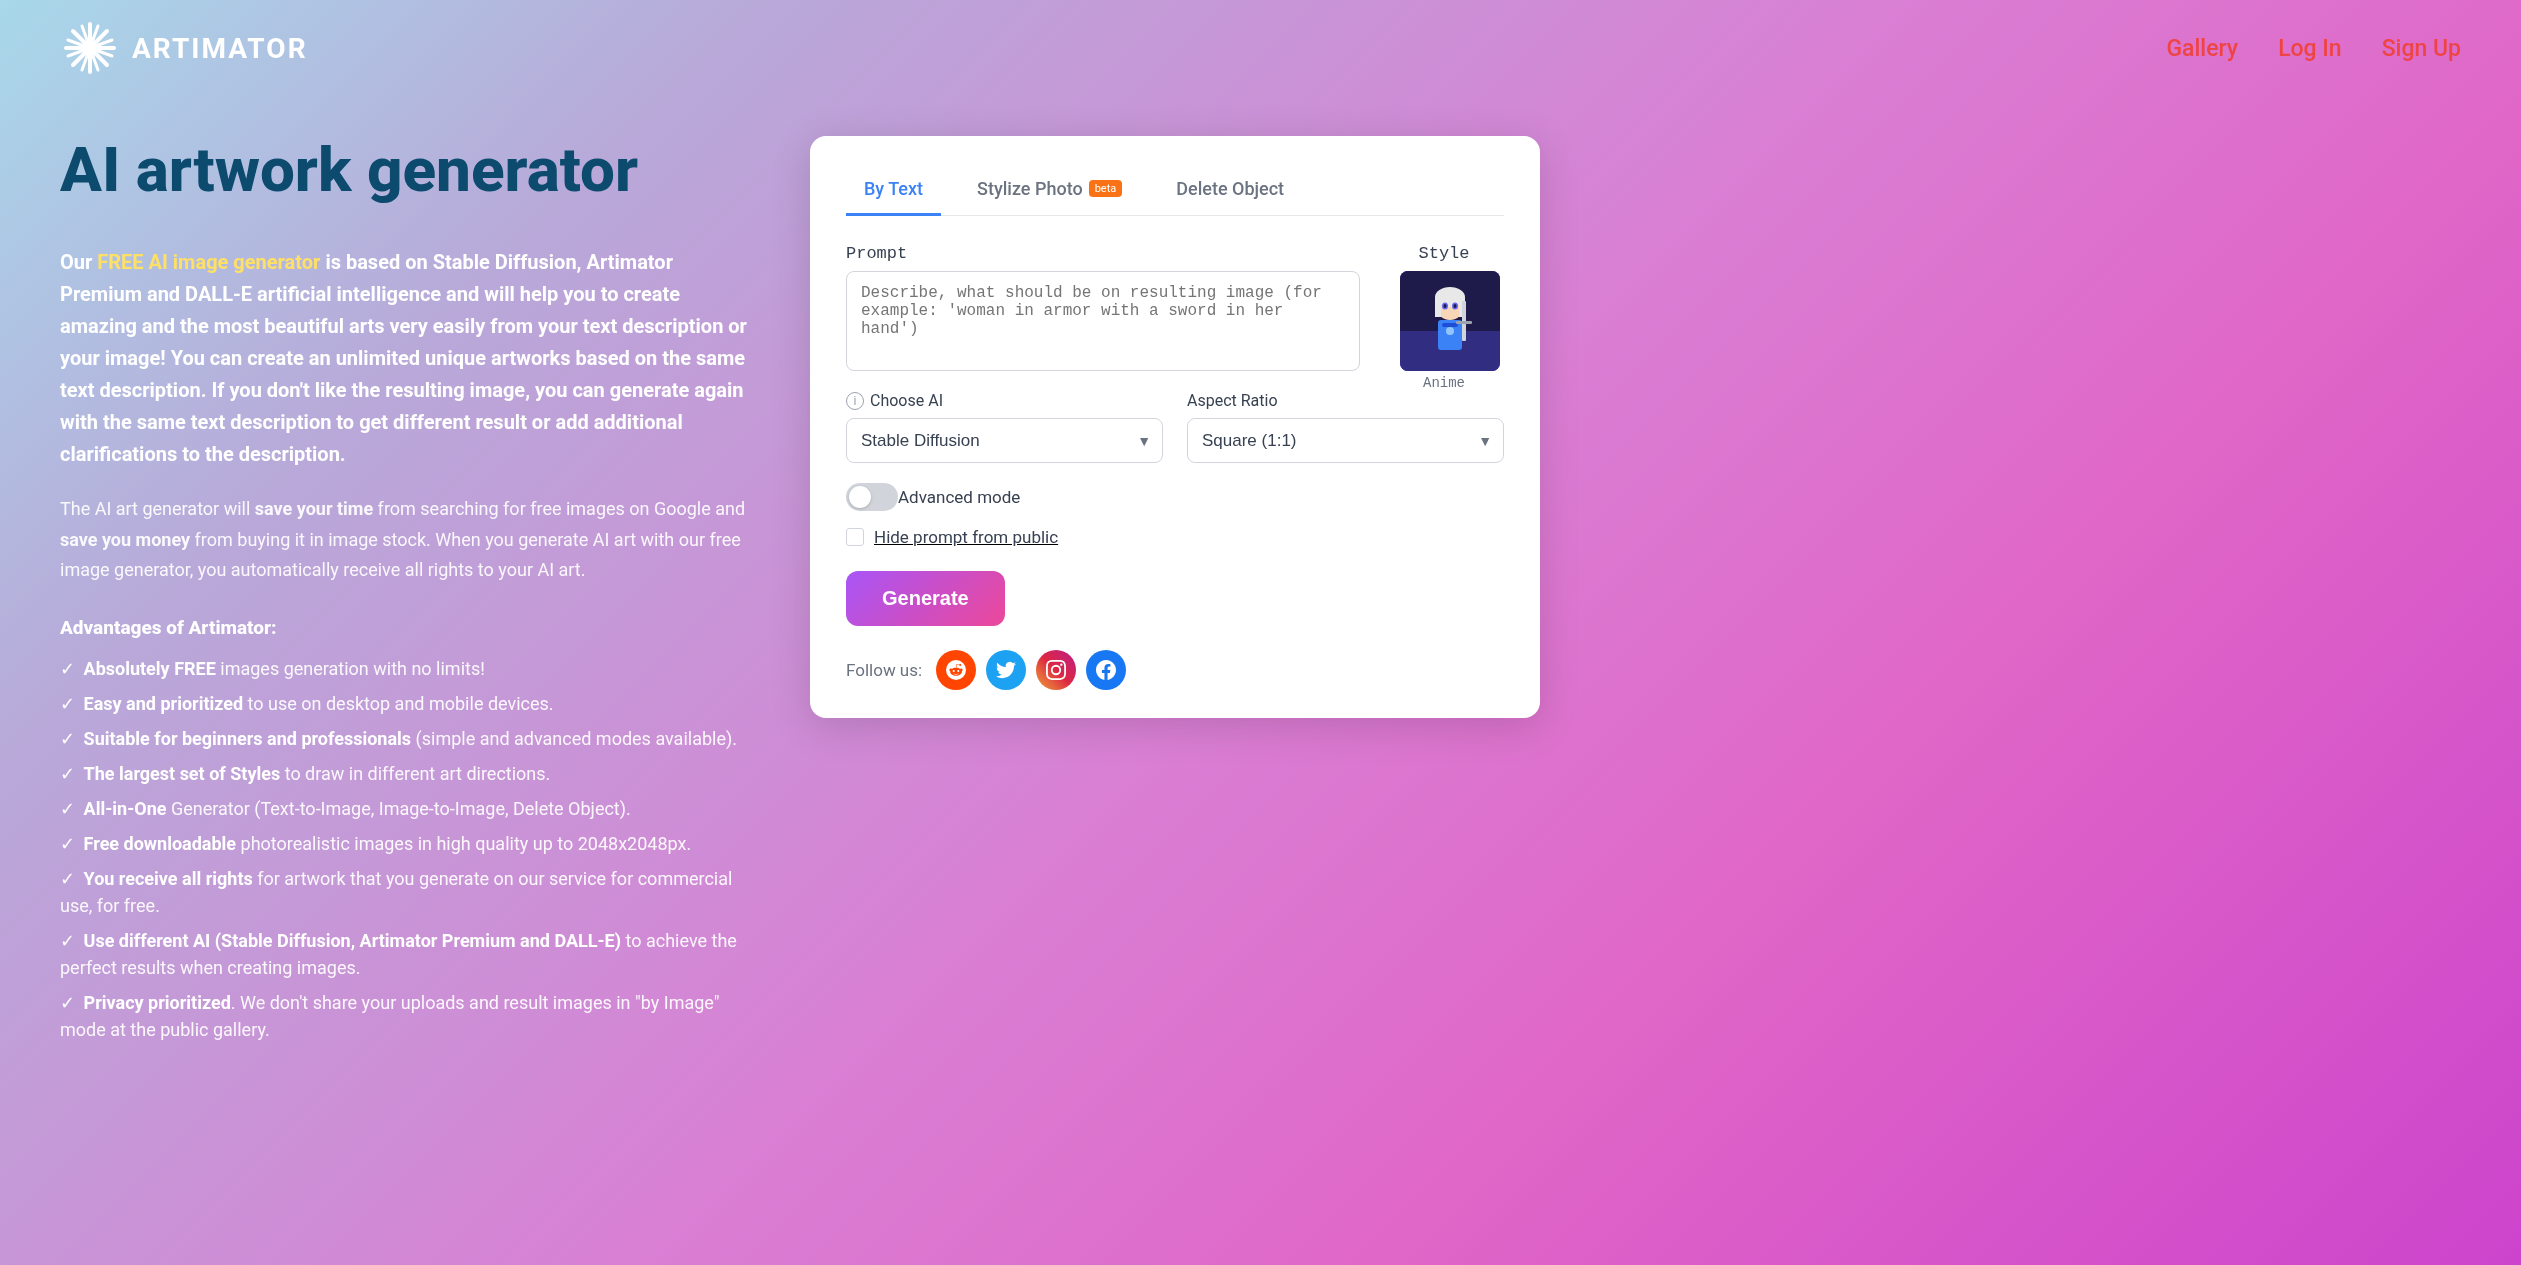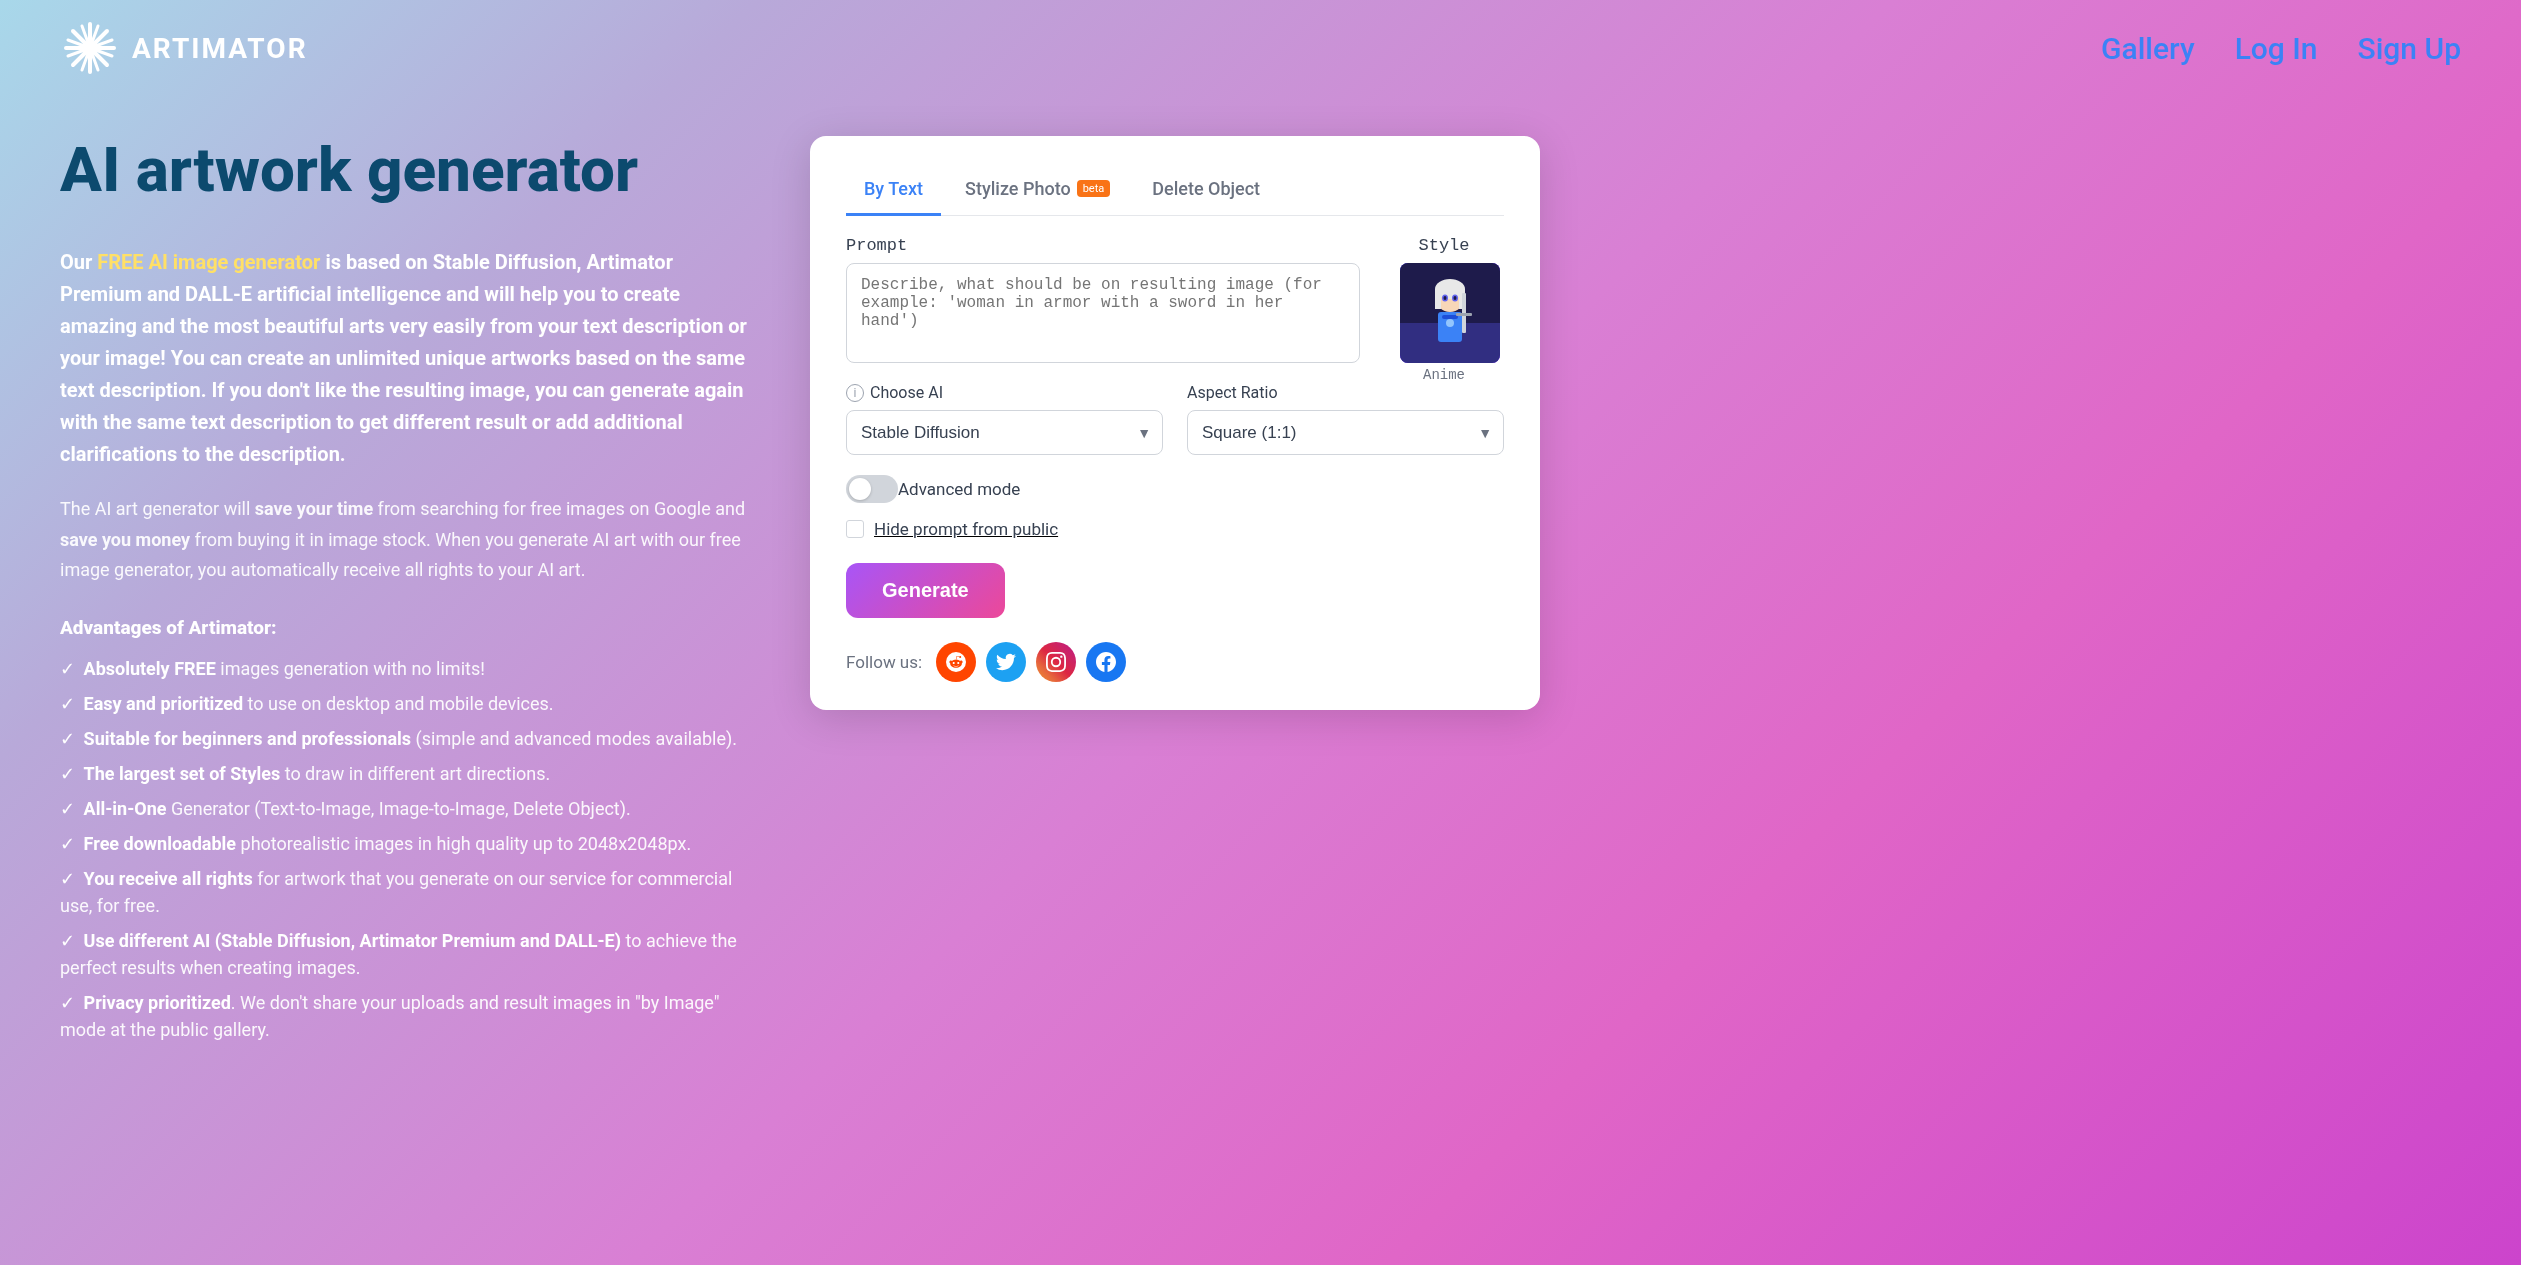--- a/index.html
+++ b/index.html
@@ -33,22 +33,22 @@
       font-size: 28px;
       font-weight: 700;
       letter-spacing: 2px;
     }
     nav {
       display: flex;
       align-items: center;
       gap: 40px;
     }
     nav a {
-      color: #3b82f6;
-      font-size: 30px;
+      color: #ef4444;
+      font-size: 23px;
       font-weight: 500;
       text-decoration: none;
       cursor: pointer;
     }
 
     
     .main-content {
       display: flex;
       align-items: flex-start;
       padding: 40px 60px 60px 60px;
@@ -116,22 +116,22 @@
       background: white;
       border-radius: 16px;
       padding: 32px 36px 28px 36px;
       box-shadow: 0 8px 40px rgba(0,0,0,0.15);
     }
 
     
     .tabs {
       display: flex;
       align-items: center;
-      gap: 6px;
-      margin-bottom: 20px;
+      gap: 18px;
+      margin-bottom: 28px;
       border-bottom: 1px solid #e5e7eb;
     }
     .tab {
       padding: 10px 18px 14px 18px;
       font-size: 18px;
       font-weight: 500;
       color: #6b7280;
       cursor: pointer;
       border-bottom: 3px solid transparent;
       margin-bottom: -1px;

